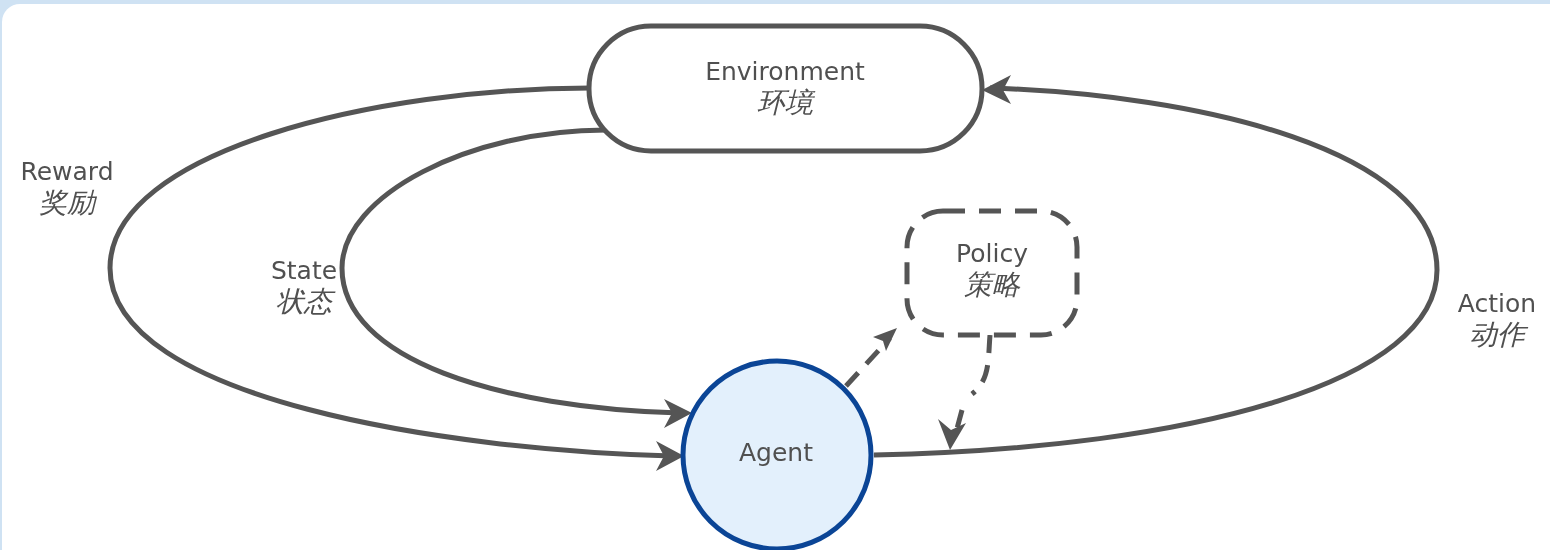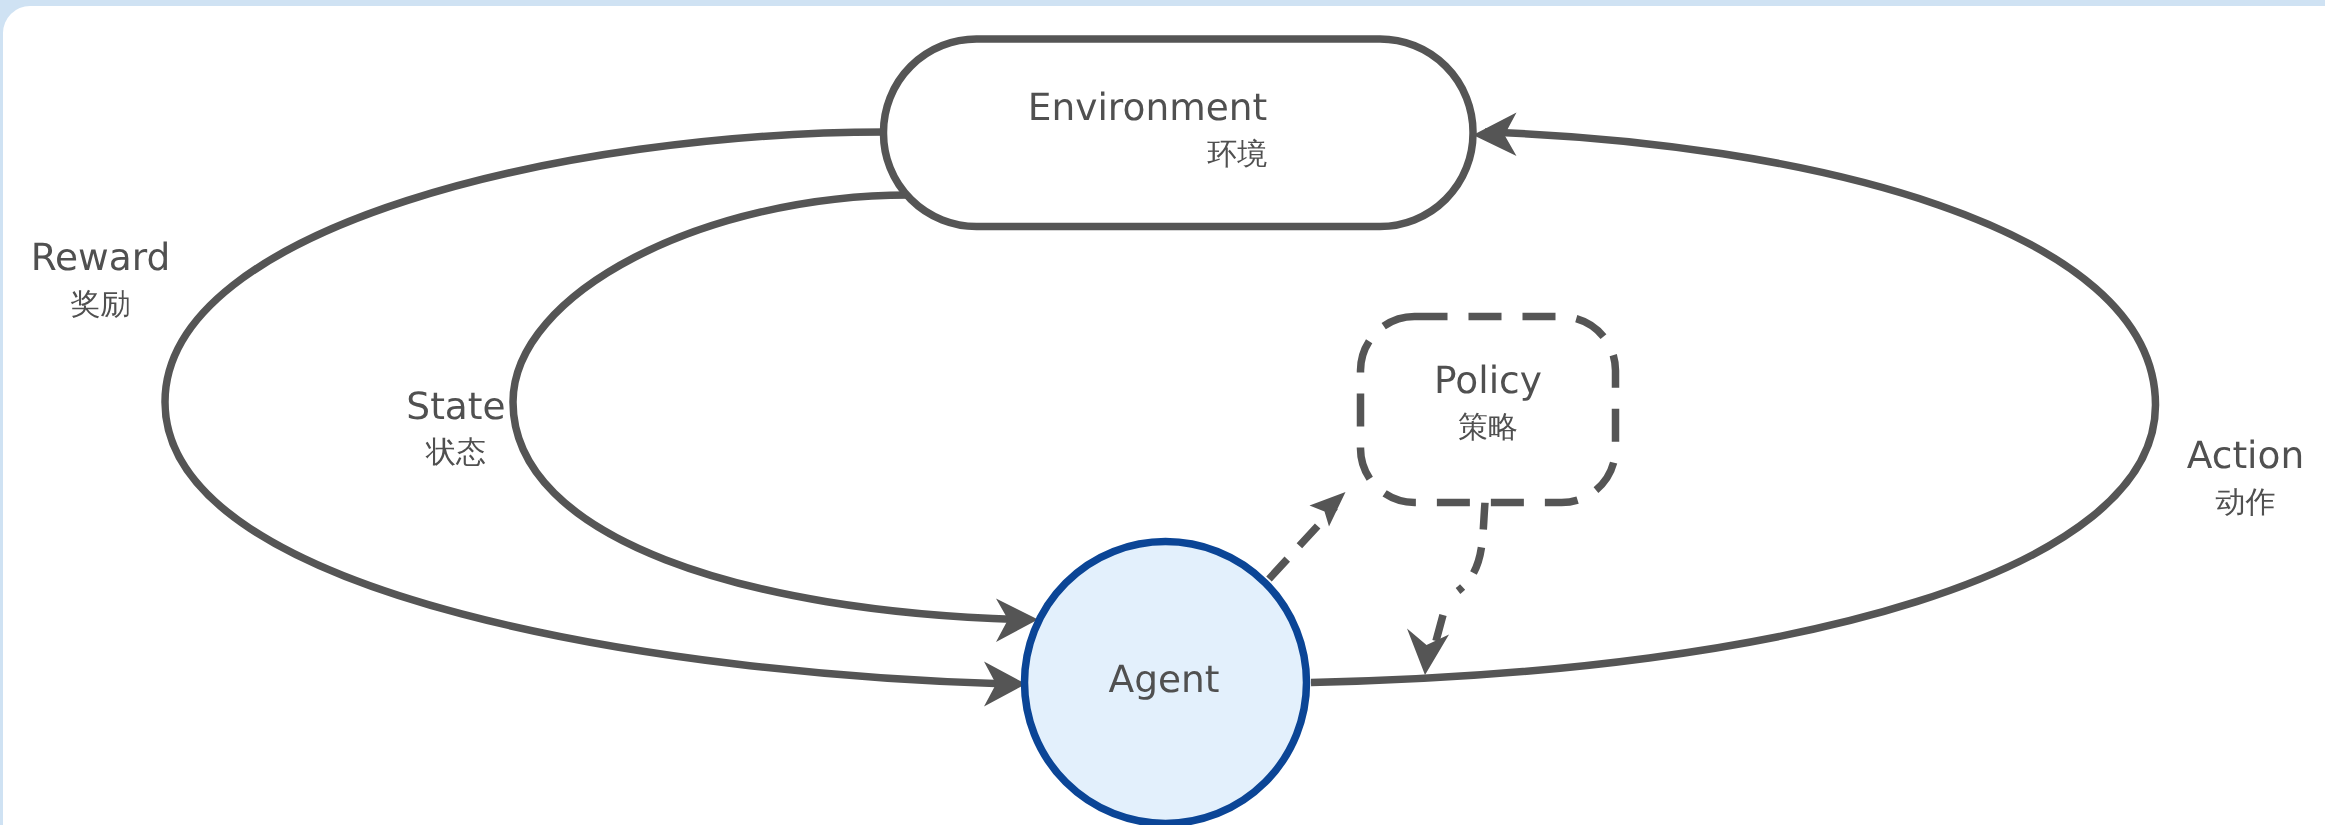--- a/index.html
+++ b/index.html
@@ -36,21 +36,22 @@
       position: absolute;
       text-align: center;
       color: #505050;
       font-size: 25px;
       line-height: 31px;
       white-space: nowrap;
       transform: translateX(-50%);
     }
     .lbl .zh {
       display: block;
-      font-size: 20px;
+      font-size: 28px;
+      font-style: italic;
     }
   </style>
 </head>
 <body>
 
 <div class="frame"></div>
 <div class="canvas"></div>
 
 <svg class="diagram" viewBox="0 0 1550 550">
   <defs>
@@ -79,21 +80,21 @@
     <path d="M 950 450 L 938 419 L 951 430 L 966 423 Z"></path>
   </g>
 
   <rect x="589" y="26" width="393" height="125" rx="62" ry="62" fill="#ffffff" stroke="#555555" stroke-width="5"></rect>
 
   <rect x="907" y="211" width="170" height="124" rx="36" ry="36" fill="#ffffff" stroke="#555555" stroke-width="5" stroke-dasharray="22 14"></rect>
 
   <circle cx="777" cy="455" r="94" fill="#e3f0fc" stroke="#0b4596" stroke-width="5"></circle>
 </svg>
 
-<div class="lbl" style="left:765px; top:56px;text-align:right;">
+<div class="lbl" style="left:785px; top:56px;">
   <span>Environment</span>
   <span class="zh">环境</span>
 </div>
 
 <div class="lbl" style="left:992px; top:238px;text-align:center;">
   <span>Policy</span>
   <span class="zh">策略</span>
 </div>
 
 <div class="lbl" style="left:776px; top:437px;">

